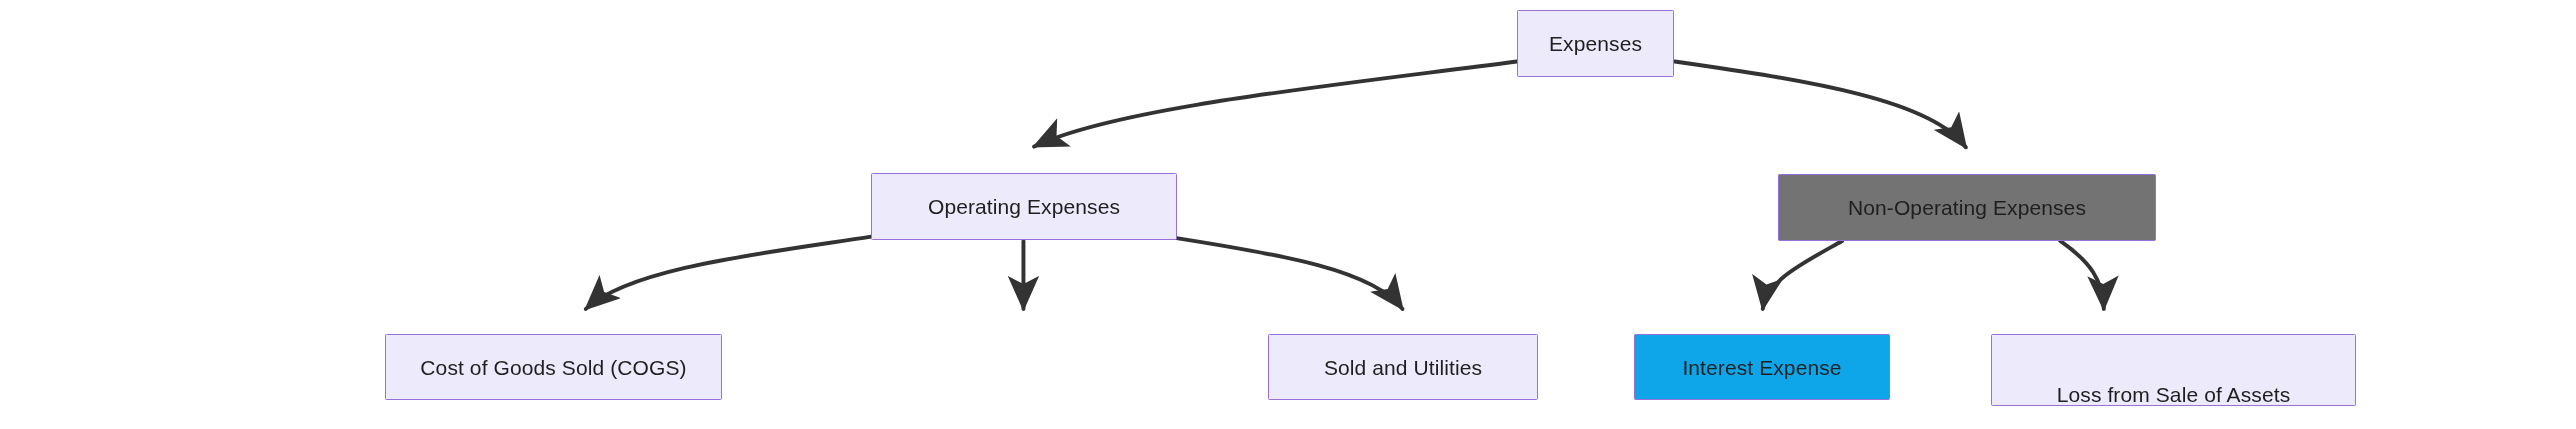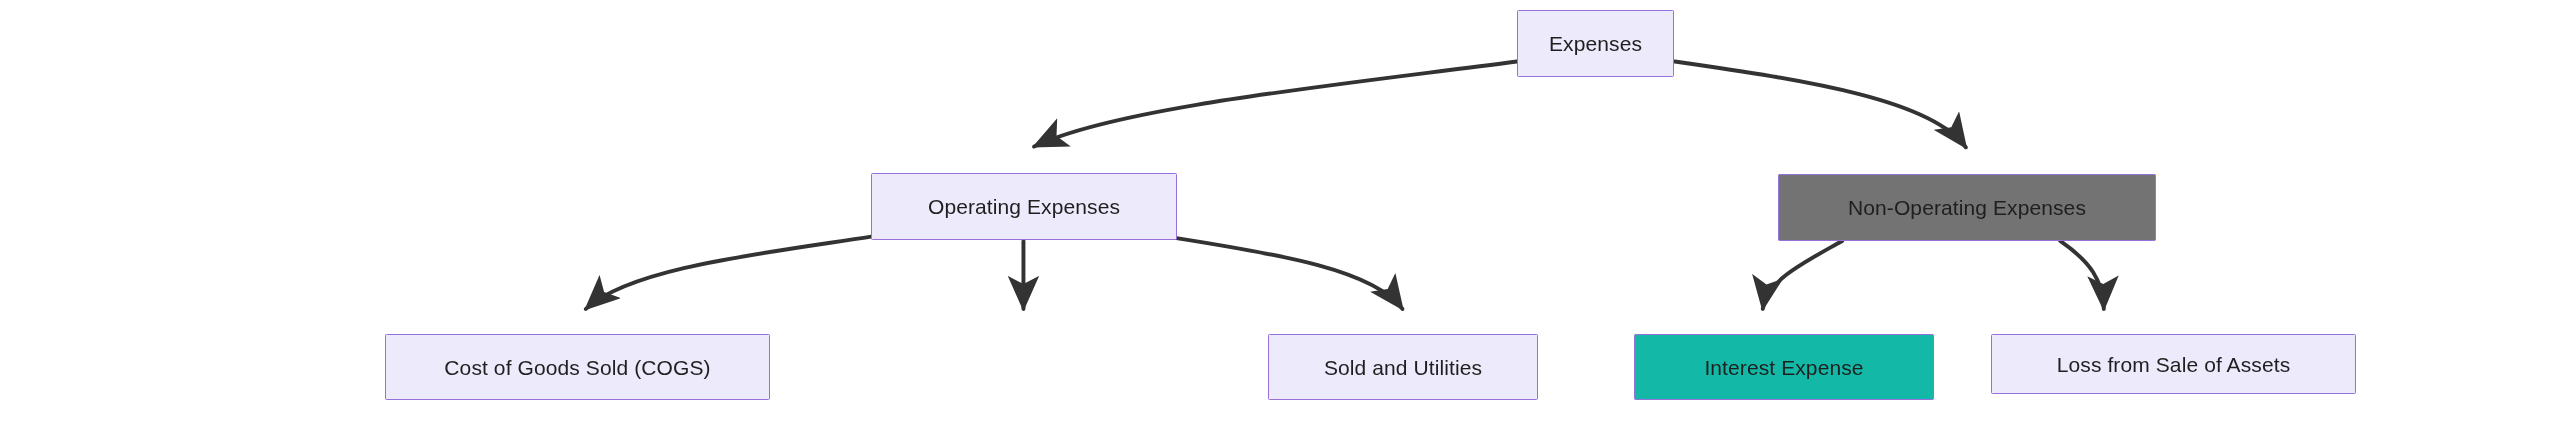--- a/index.html
+++ b/index.html
@@ -81,31 +81,31 @@
   </div>
 
   <div class="node" id="node-expenses" style="left: 1517px; top: 10px; width: 157px; height: 67px; background: rgb(236, 234, 251); border-color: rgb(150, 112, 219); color: rgb(31, 31, 31);">
     <span class="node-label">Expenses</span>
   </div>
 
   <div class="node" id="node-non-operating" style="left: 1778px; top: 174px; width: 378px; height: 67px; background: #737373; border-color: rgb(150, 112, 219); color: rgb(31, 31, 31);">
     <span class="node-label">Non-Operating Expenses</span>
   </div>
 
-  <div class="node" id="node-cogs" style="left: 385px; top: 334px; width: 385px; height: 66px; background: rgb(236, 234, 251); border-color: rgb(150, 112, 219); color: rgb(31, 31, 31);">
+  <div class="node" id="node-cogs" style="left: 385px; top: 334px; width: 337px; height: 66px; background: rgb(236, 234, 251); border-color: rgb(150, 112, 219); color: rgb(31, 31, 31);">
     <span class="node-label">Cost of Goods Sold (COGS)</span>
   </div>
 
 
   <div class="node" id="node-rent" style="left: 1268px; top: 334px; width: 270px; height: 66px; background: rgb(236, 234, 251); border-color: rgb(150, 112, 219); color: rgb(31, 31, 31);">
     <span class="node-label">Sold and Utilities</span>
   </div>
 
-  <div class="node" id="node-interest" style="left: 1634px; top: 334px; width: 300px; height: 66px; background: #14b8a6; border-color: rgb(150, 112, 219); color: rgb(31, 31, 31);">
+  <div class="node" id="node-interest" style="left: 1634px; top: 334px; width: 256px; height: 66px; background: #0ea5e9; border-color: rgb(150, 112, 219); color: rgb(31, 31, 31);">
     <span class="node-label">Interest Expense</span>
   </div>
 
-  <div class="node" id="node-loss-sale-assets" style="left: 1991px; top: 334px; width: 365px; height: 60px; background: rgb(236, 234, 251); border-color: rgb(150, 112, 219); color: rgb(31, 31, 31);">
+  <div class="node" id="node-loss-sale-assets" style="left: 1991px; top: 334px; width: 365px; height: 72px; background: rgb(236, 234, 251); border-color: rgb(150, 112, 219); color: rgb(31, 31, 31); align-items: flex-end;">
     <span class="node-label">Loss from Sale of Assets</span>
   </div>
 
 </div>
 
 
 </body></html>

